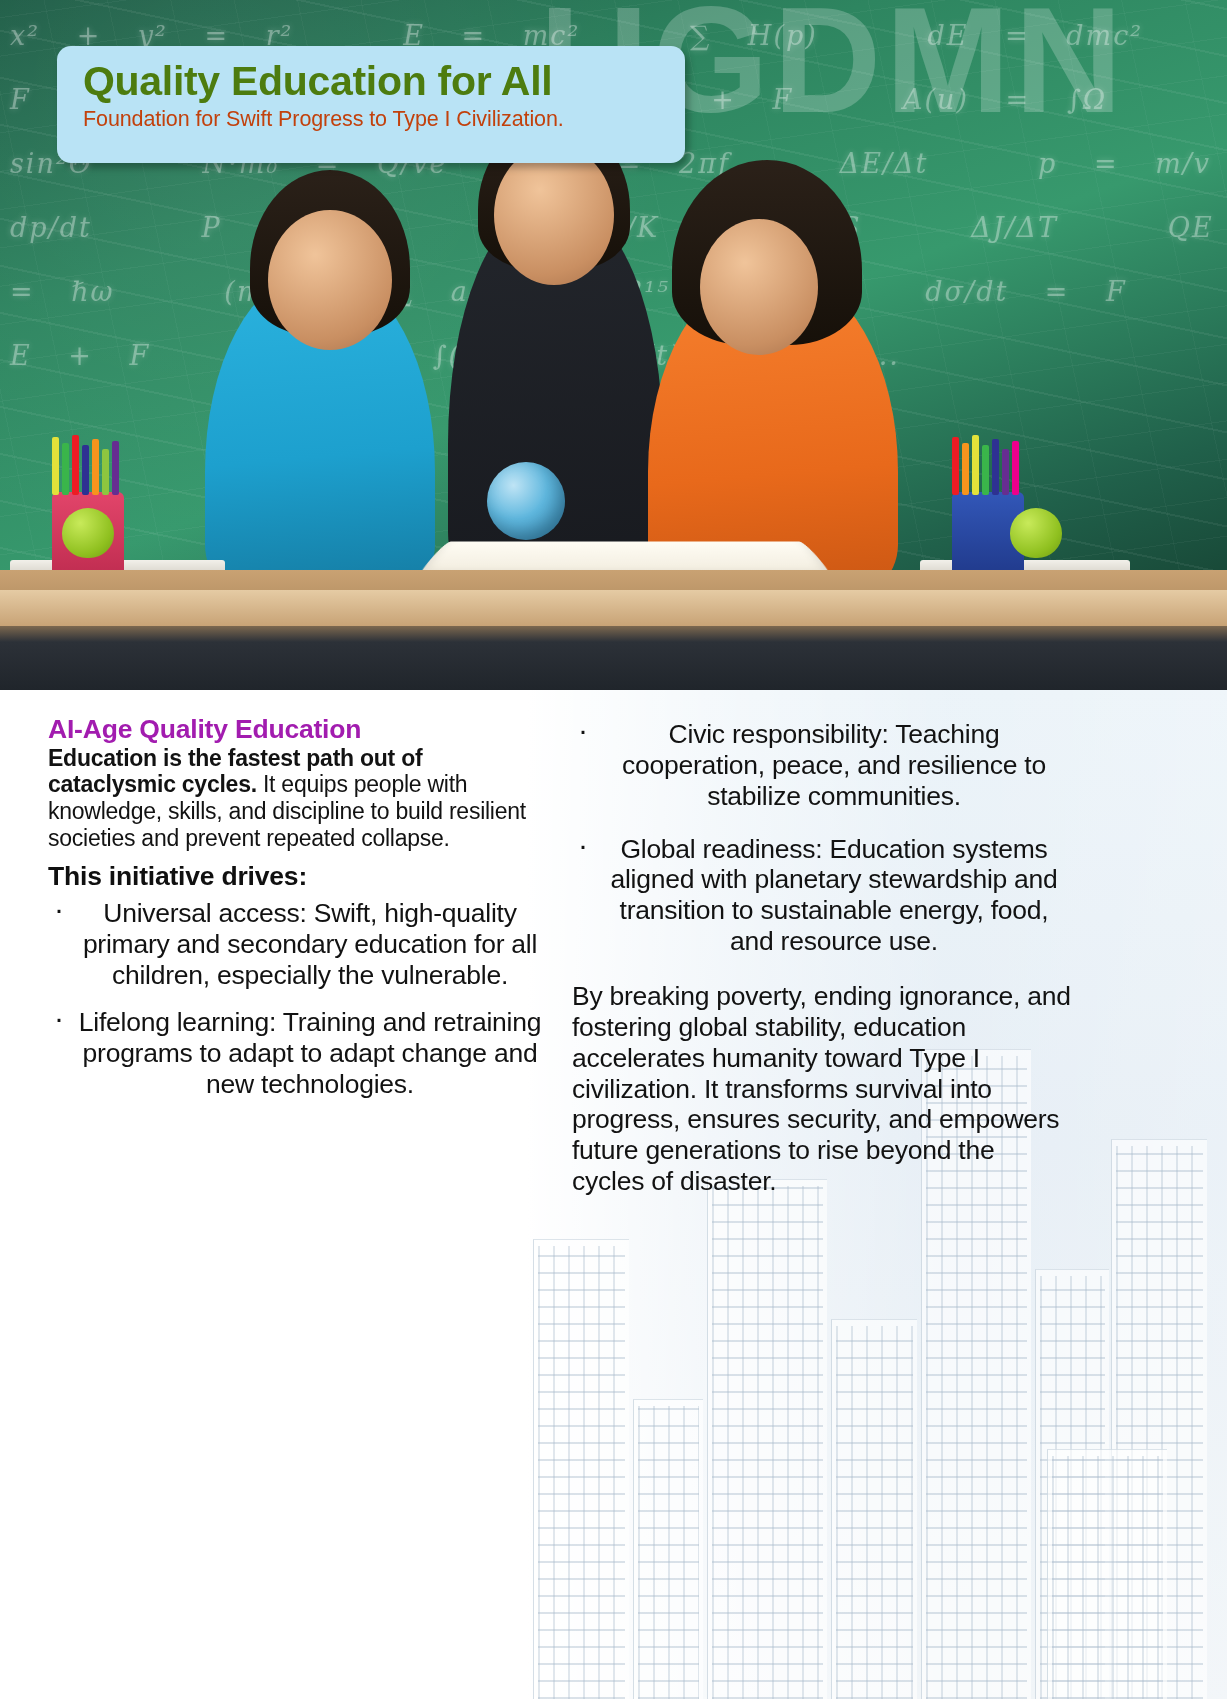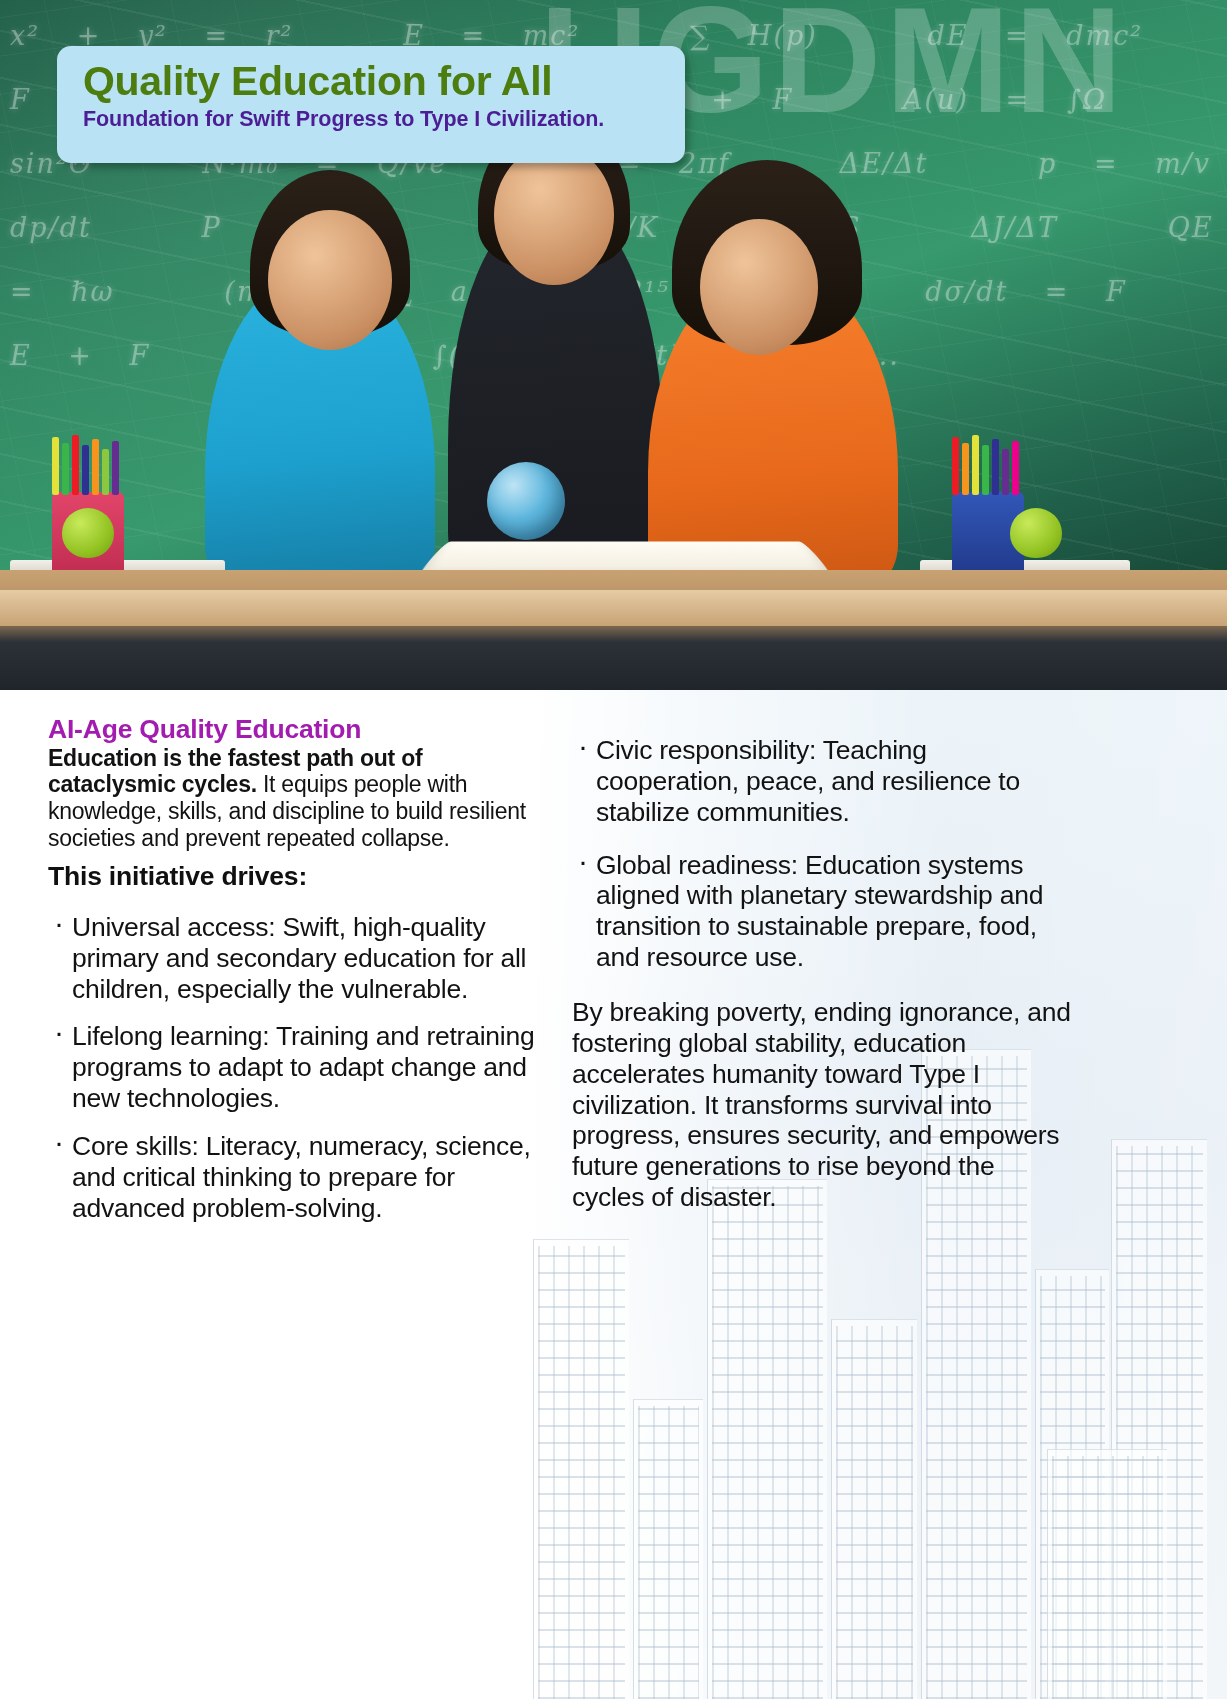--- a/index.html
+++ b/index.html
@@ -104,21 +104,21 @@
     border-radius:14px;
     box-shadow:4px 5px 7px rgba(0,0,0,.28);
     padding:14px 26px 0 26px;
   }
   .banner h1{
     font-size:41px; font-weight:700; color:#4d7c0f;
     letter-spacing:-.3px; line-height:1.05;
     font-family:"Liberation Sans", sans-serif;
   }
   .banner h2{
-    font-size:21.5px; font-weight:700; color:#4c1d95;
+    font-size:21.5px; font-weight:400; color:#c2410c;
     letter-spacing:-.1px; margin-top:4px;
     font-family:"Liberation Sans", sans-serif;
   }
 
   
   .body-area{
     position:absolute; left:0; top:690px; width:1227px; height:1009px;
     background:#ffffff;
   }
   .city{
@@ -149,21 +149,21 @@
   }
   p.para{
     font-size:23px; color:#121212; line-height:1.165;
     letter-spacing:-.25px; margin-top:0;
   }
   p.para b{ font-weight:700; }
   h3.drives{
     font-size:26.5px; font-weight:700; color:#101010;
     margin-top:9px; letter-spacing:-.2px;
   }
-  ul.bullets{ list-style:none; margin-top:20px; }
+  ul.bullets{ list-style:none; margin-top:4px;text-align:center; }
   ul.bullets li{
     position:relative; padding-left:24px; margin-top:17px;
     font-size:26.5px; color:#121212; line-height:1.165; letter-spacing:-.25px;
   }
   ul.bullets li:first-child{ margin-top:6px; }
   ul.bullets li::before{
     content:"\00B7"; position:absolute; left:6px; top:-4px;
     font-size:30px; color:#121212; line-height:1;
   }
   .col.right ul.bullets li{ margin-top:22px; }
@@ -248,26 +248,25 @@
   <div class="cols">
 
     <div class="col left">
       <h3 class="sub">AI-Age Quality Education</h3>
       <p class="para"><b>Education is the fastest path out of cataclysmic cycles.</b><span> It equips people with knowledge, skills, and discipline to build resilient societies and prevent repeated collapse.</span></p>
 
       <h3 class="drives">This initiative drives:</h3>
       <ul class="bullets">
         <li>Universal access: Swift, high-quality primary and secondary education for all children, especially the vulnerable.</li>
         <li>Lifelong learning: Training and retraining programs to adapt to adapt change and new technologies.</li>
-        <li>Core skills: Literacy, numeracy, science, and critical thinking to prepare for advanced problem-solving.</li>
       </ul>
     </div>
 
     <div class="col right">
       <ul class="bullets">
         <li>Civic responsibility: Teaching cooperation, peace, and resilience to stabilize communities.</li>
-        <li>Global readiness: Education systems aligned with planetary stewardship and transition to sustainable prepare, food, and resource use.</li>
+        <li>Global readiness: Education systems aligned with planetary stewardship and transition to sustainable energy, food, and resource use.</li>
       </ul>
       <p class="closing">By breaking poverty, ending ignorance, and fostering global stability, education accelerates humanity toward Type I civilization. It transforms survival into progress, ensures security, and empowers future generations to rise beyond the cycles of disaster.</p>
     </div>
   </div>
 
 </div>
 
 </body></html>

